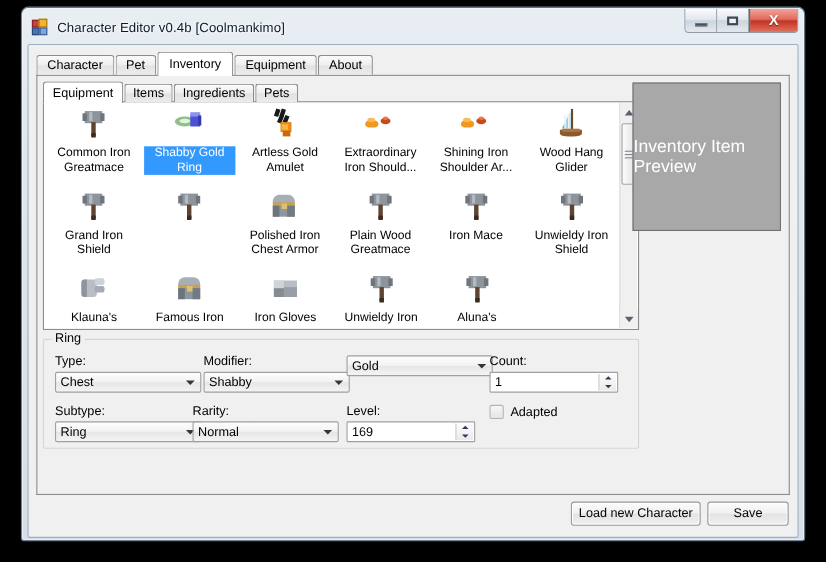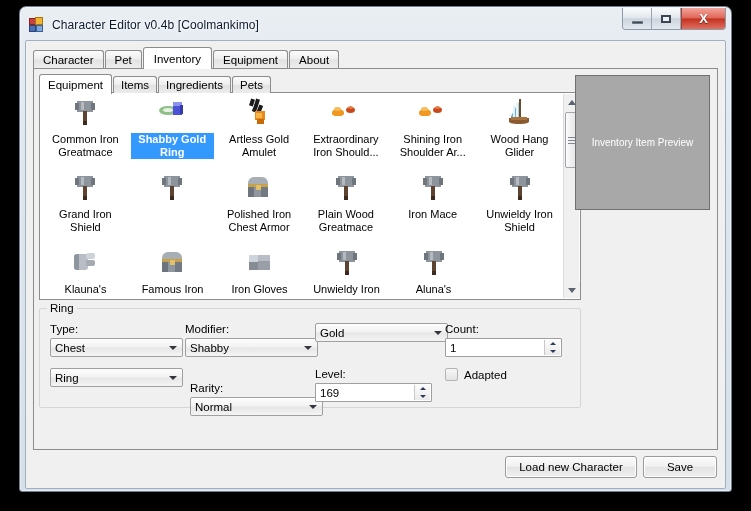--- a/index.html
+++ b/index.html
@@ -192,21 +192,20 @@
     font-size: 11px;
     color: #000;
     line-height: 13px;
     text-align: center;
     width: 83px;
     white-space: pre-line;
   }
   .grid-cell.selected .cell-label {
     background: #3399ff;
     color: #ffffff;
-    font-weight: bold;
   }
 
   
   #grid-scrollbar {
     position: absolute;
     right: 1px; top: 1px; bottom: 1px;
     width: 16px;
     background: #f0f0f0;
     border-left: 1px solid #dcdcdc;
   }
@@ -239,21 +238,21 @@
   
   #preview-panel {
     position: absolute;
     right: 7px; top: 7px;
     width: 135px; height: 135px;
     background: #a8a8a8;
     border: 1px solid #707070;
     display: flex; align-items: center; justify-content: center;
   }
   #preview-label {
-    font-size: 10px;
+    font-size: 16px;
     color: #ffffff;
   }
 
   
   #item-groupbox {
     position: absolute;
     left: 5px; top: 240px;
     width: 542px; height: 100px;
     border: 1px solid #d5d5d5;
     border-radius: 2px;
@@ -354,21 +353,21 @@
     height: 22px;
     background: linear-gradient(to bottom, #fbfbfb 0%, #f1f1f1 46%, #e3e3e3 52%, #f0f0f0 100%);
     border: 1px solid #9a9a9a;
     border-radius: 3px;
     display: flex; align-items: center; justify-content: center;
     font-size: 11.5px;
     color: #000;
     cursor: default;
     box-shadow: 0 0 0 1px #fff inset;
   }
-  #btn-load { right: 88px; bottom: 10px; width: 132px; }
+  #btn-load { right: 88px; bottom: 10px; width: 118px; }
   #btn-save { right: 8px; bottom: 10px; width: 74px; }
 
   
   .px { position: relative; width: 34px; height: 32px; }
   .px i { position: absolute; display: block; }
 </style>
 </head>
 <body>
 
 <div id="app-window">
@@ -737,29 +736,30 @@
                   <span class="tri-u"></span>
                 </div>
               <div>
                   <span class="tri-d"></span>
                 </div>
             </span>
           </div>
         </div>
 
         <div class="field" style="left:10px; top:59px;">
+          <span class="field-label">Subtype:</span>
           <div class="combo">
             <span>Ring</span>
             <span class="arrow-box">
                 <span class="tri"></span>
               </span>
           </div>
         </div>
 
-        <div class="field" style="left:150px; top:59px;margin-top:14px;">
+        <div class="field" style="left:135px; top:59px;">
           <span class="field-label">Rarity:</span>
           <div class="combo">
             <span>Normal</span>
             <span class="arrow-box">
                 <span class="tri"></span>
               </span>
           </div>
         </div>
 
         <div class="field" style="left:275px; top:59px;">

